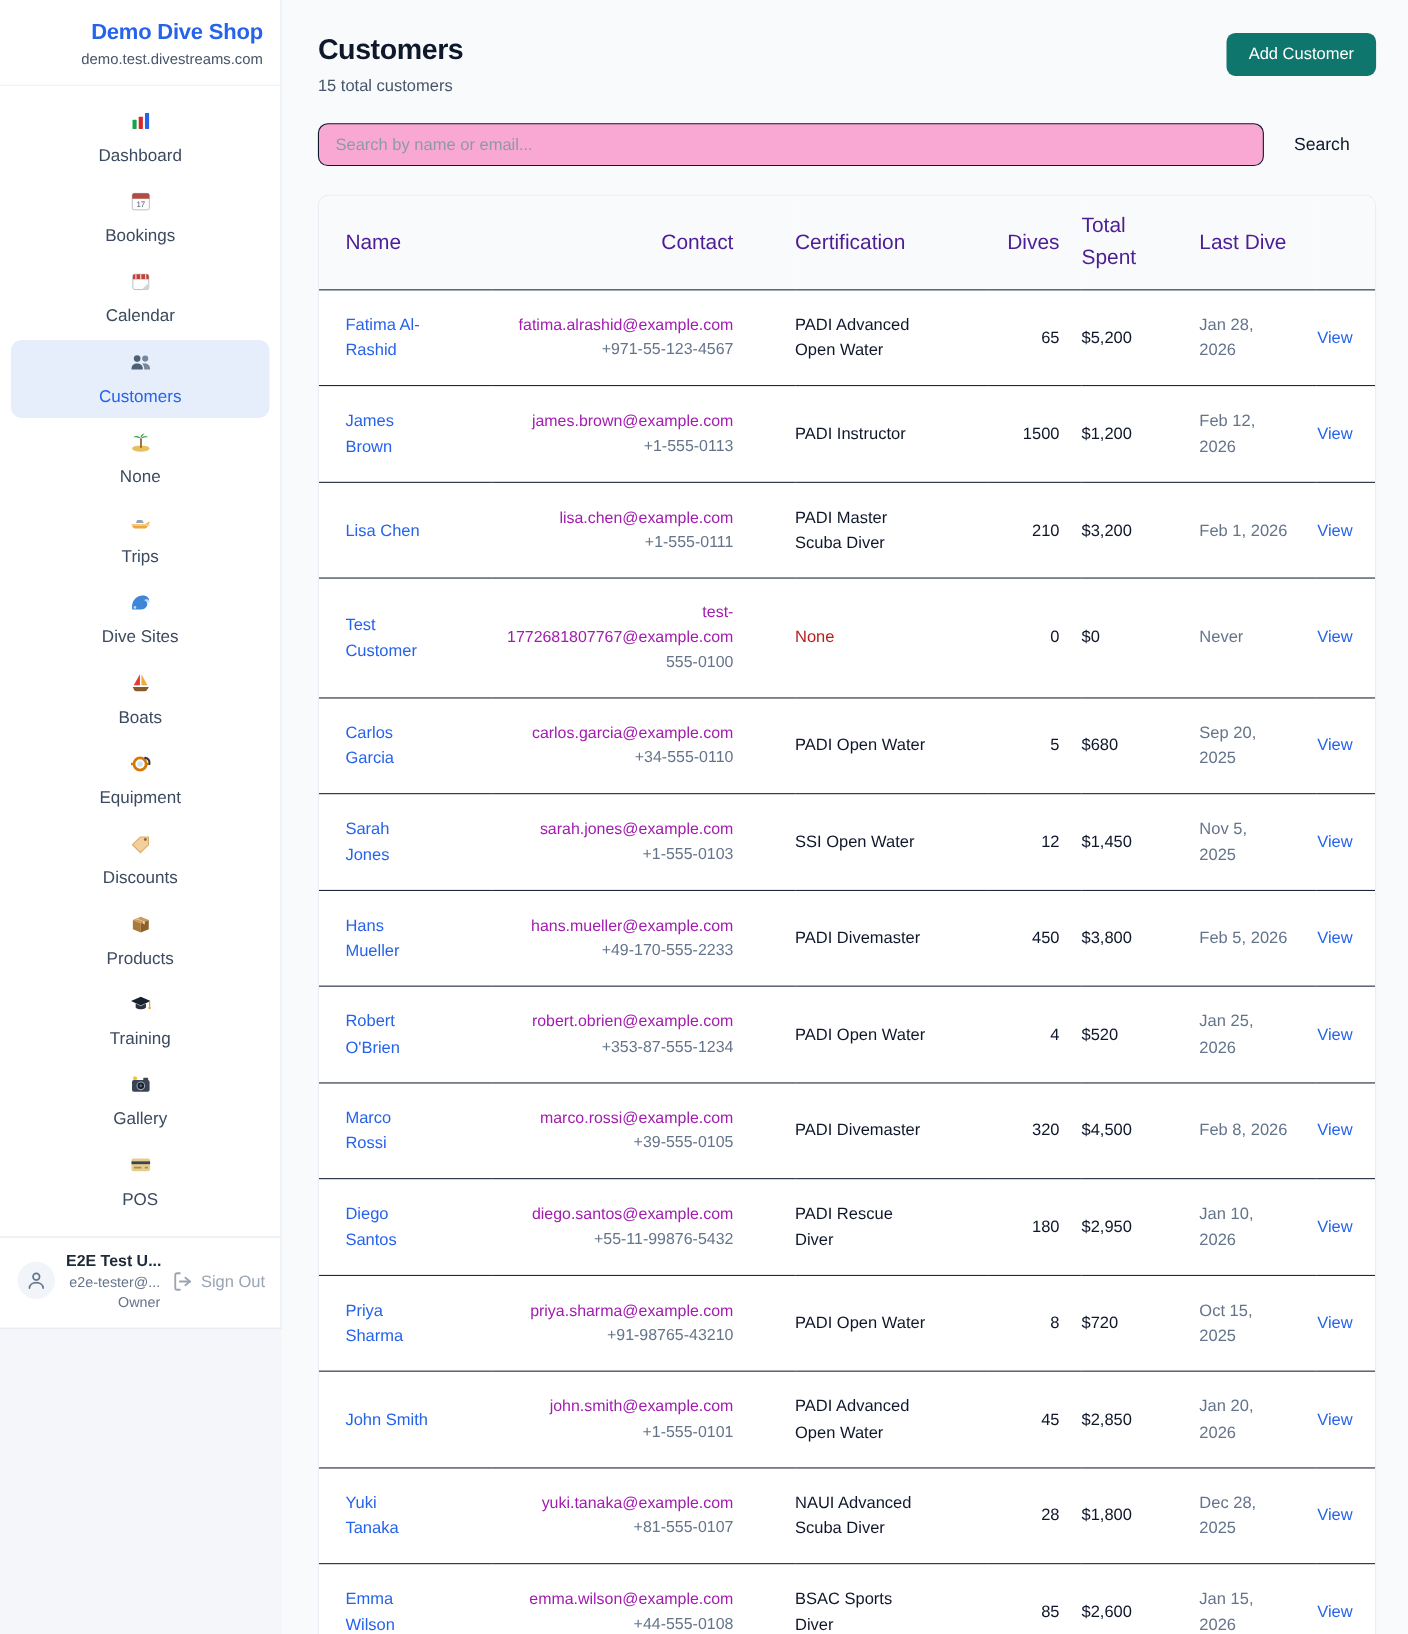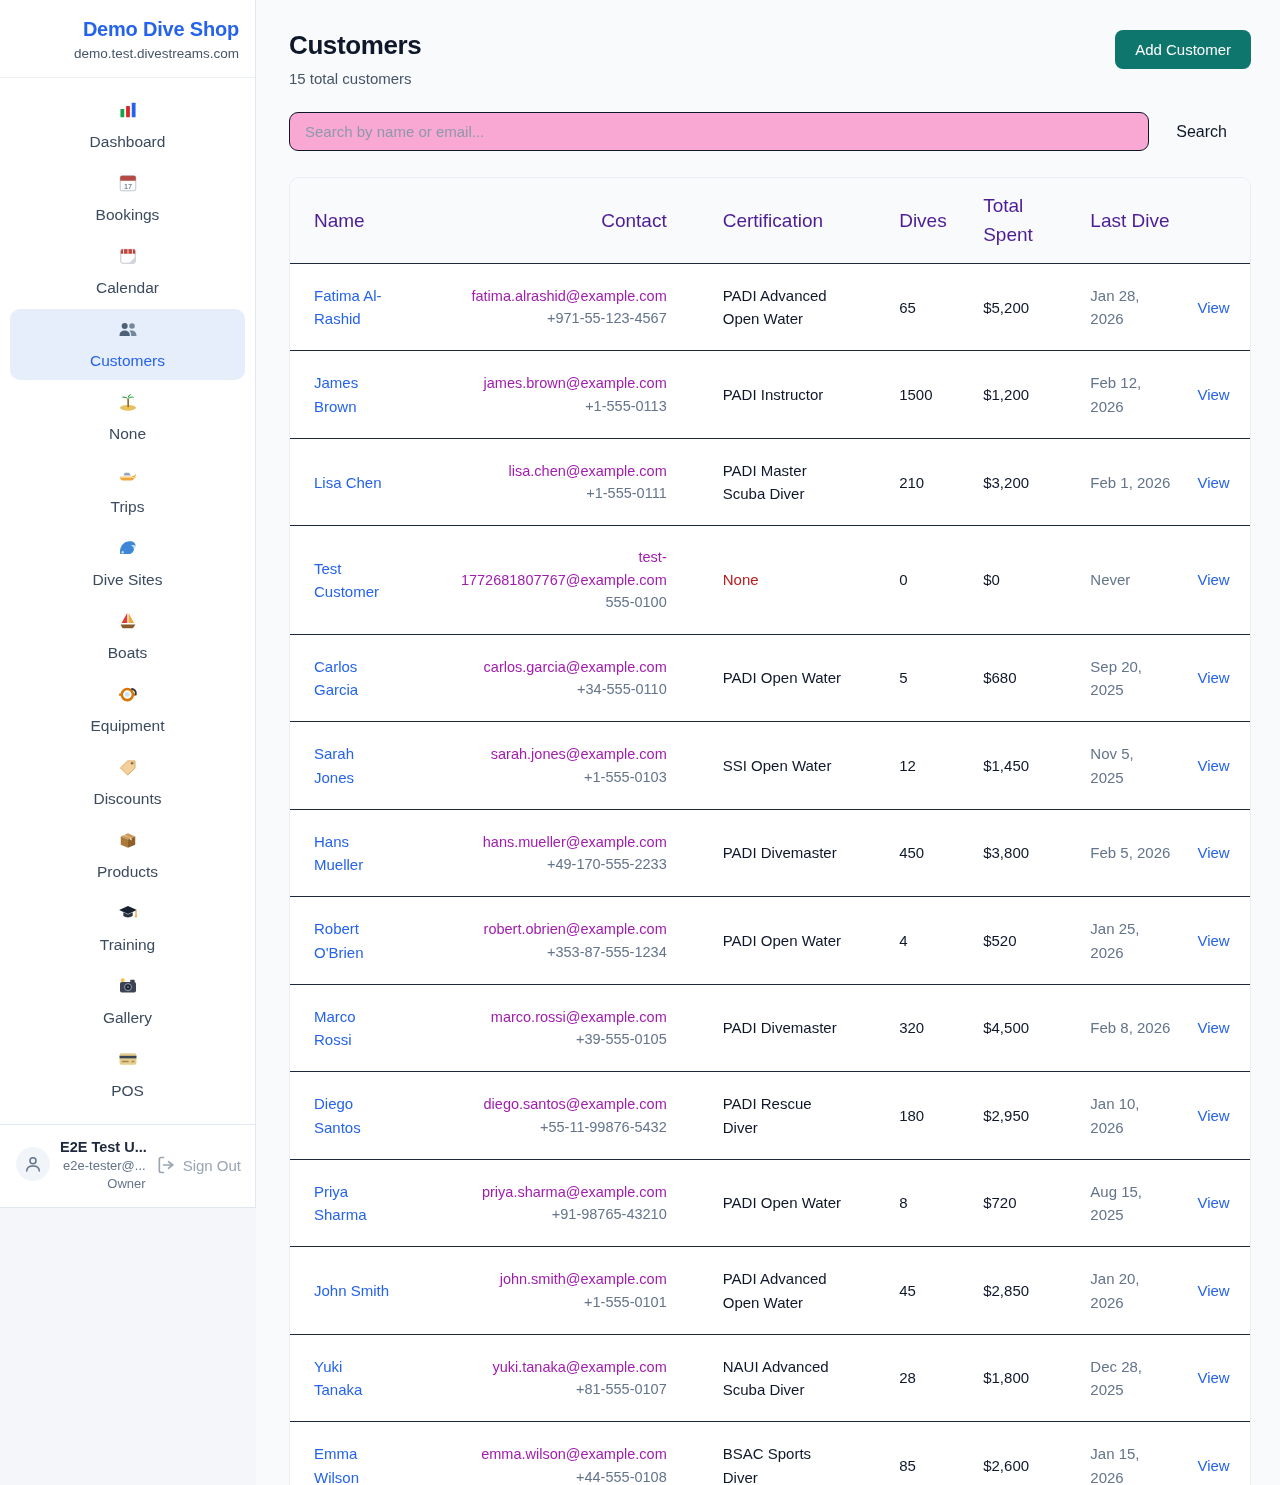--- a/index.html
+++ b/index.html
@@ -86,21 +86,21 @@
     text-align: left; padding: 13px 0; vertical-align: middle; line-height: 1.55;
   }
   tbody td {
     border-top: 1px solid #1e293b;
     padding: 20px 0; font-size: 15px; vertical-align: middle; line-height: 1.55;
     background: #ffffff;
   }
   th.c-name, td.c-name { padding-left: 24px; padding-right: 56px; }
   th.c-contact, td.c-contact { padding-right: 56px; text-align: right; }
   th.c-cert, td.c-cert { padding-right: 50px; }
-  th.c-dives, td.c-dives { padding-right: 20px; }
+  th.c-dives, td.c-dives { padding-right: 20px; text-align: right; }
   th.c-spent, td.c-spent { padding-right: 32px; }
   th.c-last, td.c-last { padding-right: 27px; }
   th.c-view, td.c-view { padding-right: 6px; }
 
   .name-link { color: #2563eb; cursor: pointer; font-weight: 500; }
   .email { color: #a21caf; font-size: 14.5px; overflow-wrap: break-word; }
   .phone { color: #64748b; font-size: 14.5px; }
   .cert { color: #0f172a; }
   .cert.muted { color: #b91c1c; }
   .dives-val, .spent-val { color: #0f172a; }
@@ -458,21 +458,21 @@
 </tr>
             <tr>
   <td class="c-name"><span class="name-link">Priya Sharma</span></td>
   <td class="c-contact">
                 <div class="email">priya.sharma@example.com</div>
                 <div class="phone">+91-98765-43210</div>
               </td>
   <td class="c-cert"><span class="cert">PADI Open Water</span></td>
   <td class="c-dives"><span class="dives-val">8</span></td>
   <td class="c-spent"><span class="spent-val">$720</span></td>
-  <td class="c-last"><span class="last-dive">Aug 15, 2025</span></td>
+  <td class="c-last"><span class="last-dive">Oct 15, 2025</span></td>
   <td class="c-view"><span class="view-link">View</span></td>
 </tr>
             <tr>
   <td class="c-name"><span class="name-link">John Smith</span></td>
   <td class="c-contact">
                 <div class="email">john.smith@example.com</div>
                 <div class="phone">+1-555-0101</div>
               </td>
   <td class="c-cert"><span class="cert">PADI Advanced Open Water</span></td>
   <td class="c-dives"><span class="dives-val">45</span></td>

